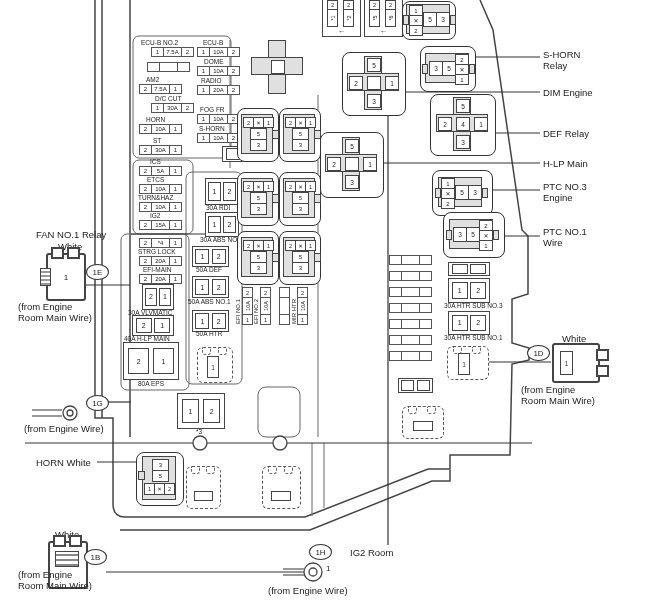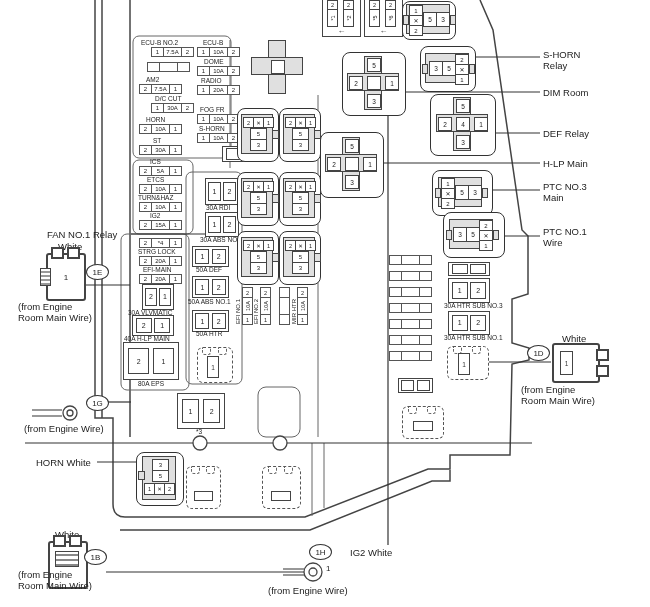--- a/index.html
+++ b/index.html
@@ -569,21 +569,21 @@
   <div class="udot" style="left:4px;top:0"></div>
       <div class="udot" style="left:19px;top:0"></div>
   <div class="ipin" style="left:7px;top:24px;width:17px;height:8px"></div>
 </div>
 <div class="dash" style="left:262px;top:466px;width:37px;height:41px">
   <div class="udot" style="left:5px;top:0"></div>
       <div class="udot" style="left:21px;top:0"></div>
   <div class="ipin" style="left:8px;top:24px;width:18px;height:8px"></div>
 </div>
 
-<div class="clab" style="left:47px;top:229px">FAN NO.1 Relay</div>
+<div class="clab" style="left:36px;top:229px">FAN NO.1 Relay</div>
 <div class="clab" style="left:58px;top:241px">White</div>
 <div class="conn" style="left:46px;top:253px;width:36px;height:44px">
   <div class="bump" style="left:3px;top:-8px"></div>
       <div class="bump" style="left:19px;top:-8px"></div>
   <div class="hatch" style="left:-8px;top:13px"></div>
   <div class="cnum">1</div>
 </div>
 <div class="tag" style="left:86px;top:264px">1E</div>
 <div class="clab" style="left:18px;top:301px">(from Engine
 Room Main Wire)</div>
@@ -597,31 +597,31 @@
 <div class="conn" style="left:48px;top:541px;width:36px;height:44px">
   <div class="bump" style="left:3px;top:-8px"></div>
       <div class="bump" style="left:19px;top:-8px"></div>
   <div class="stripes"></div>
 </div>
 <div class="tag" style="left:84px;top:549px">1B</div>
 <div class="clab" style="left:18px;top:569px">(from Engine
 Room Main Wire)</div>
 
 <div class="tag" style="left:309px;top:544px">1H</div>
-<div class="clab" style="left:350px;top:547px">IG2 White</div>
+<div class="clab" style="left:350px;top:547px">IG2 Room</div>
 <div class="clab" style="left:326px;top:564px;font-size:8px">1</div>
 <div class="clab" style="left:268px;top:585px">(from Engine Wire)</div>
 
 <div class="clab" style="left:543px;top:49px">S-HORN
 Relay</div>
-<div class="clab" style="left:543px;top:87px">DIM Room</div>
+<div class="clab" style="left:543px;top:87px">DIM Engine</div>
 <div class="clab" style="left:543px;top:128px">DEF Relay</div>
 <div class="clab" style="left:543px;top:158px">H-LP Main</div>
 <div class="clab" style="left:543px;top:181px">PTC NO.3
-Main</div>
+Engine</div>
 <div class="clab" style="left:543px;top:226px">PTC NO.1
 Wire</div>
 
 <div class="clab" style="left:562px;top:333px">White</div>
 <div class="tag" style="left:527px;top:345px">1D</div>
 <div class="conn" style="left:552px;top:343px;width:44px;height:36px">
   <div class="bump" style="left:42px;top:4px"></div>
       <div class="bump" style="left:42px;top:20px"></div>
   <div class="ipin" style="left:6px;top:6px;width:11px;height:22px">1</div>
 </div>

